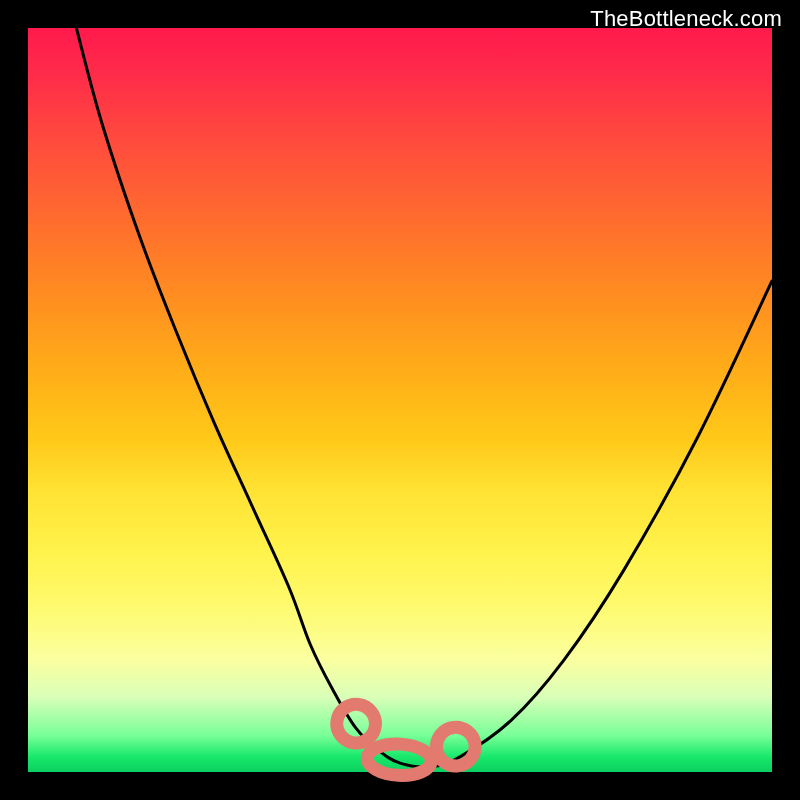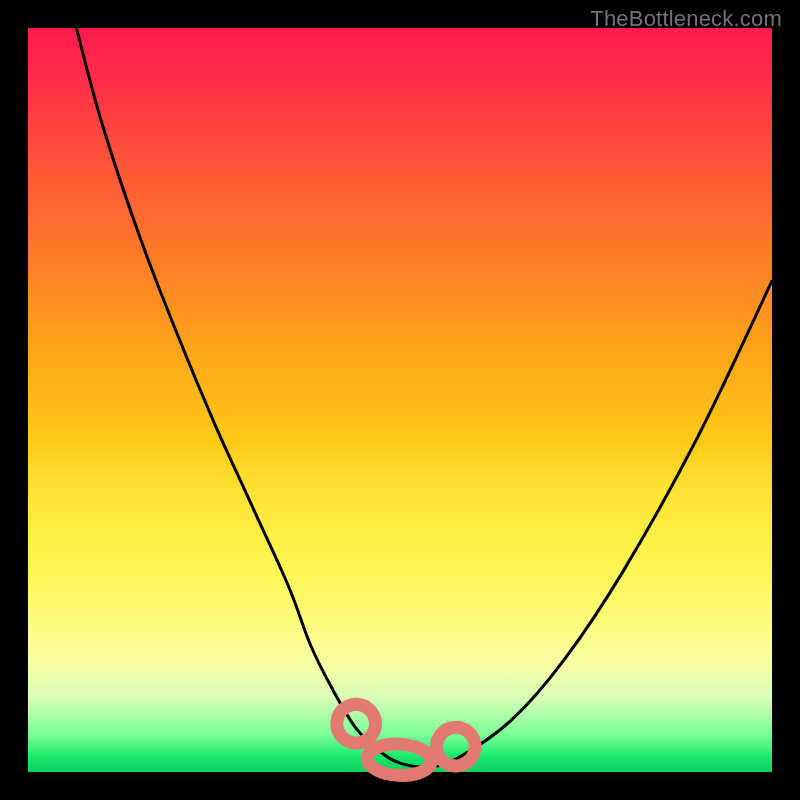--- a/index.html
+++ b/index.html
@@ -40,21 +40,21 @@
       #d8ffb8 90%,
       #7bff98 95%,
       #17e86b 98%,
       #0cd060 100%
     );
   }
   .watermark {
     position: absolute;
     top: 6px;
     right: 18px;
-    color: #737373;
+    color: #ffffff;
     font-size: 22px;
     font-weight: 500;
     letter-spacing: 0.2px;
     user-select: none;
   }
   svg.curves {
     position: absolute;
     left: 0;
     top: 0;
     width: 744px;

